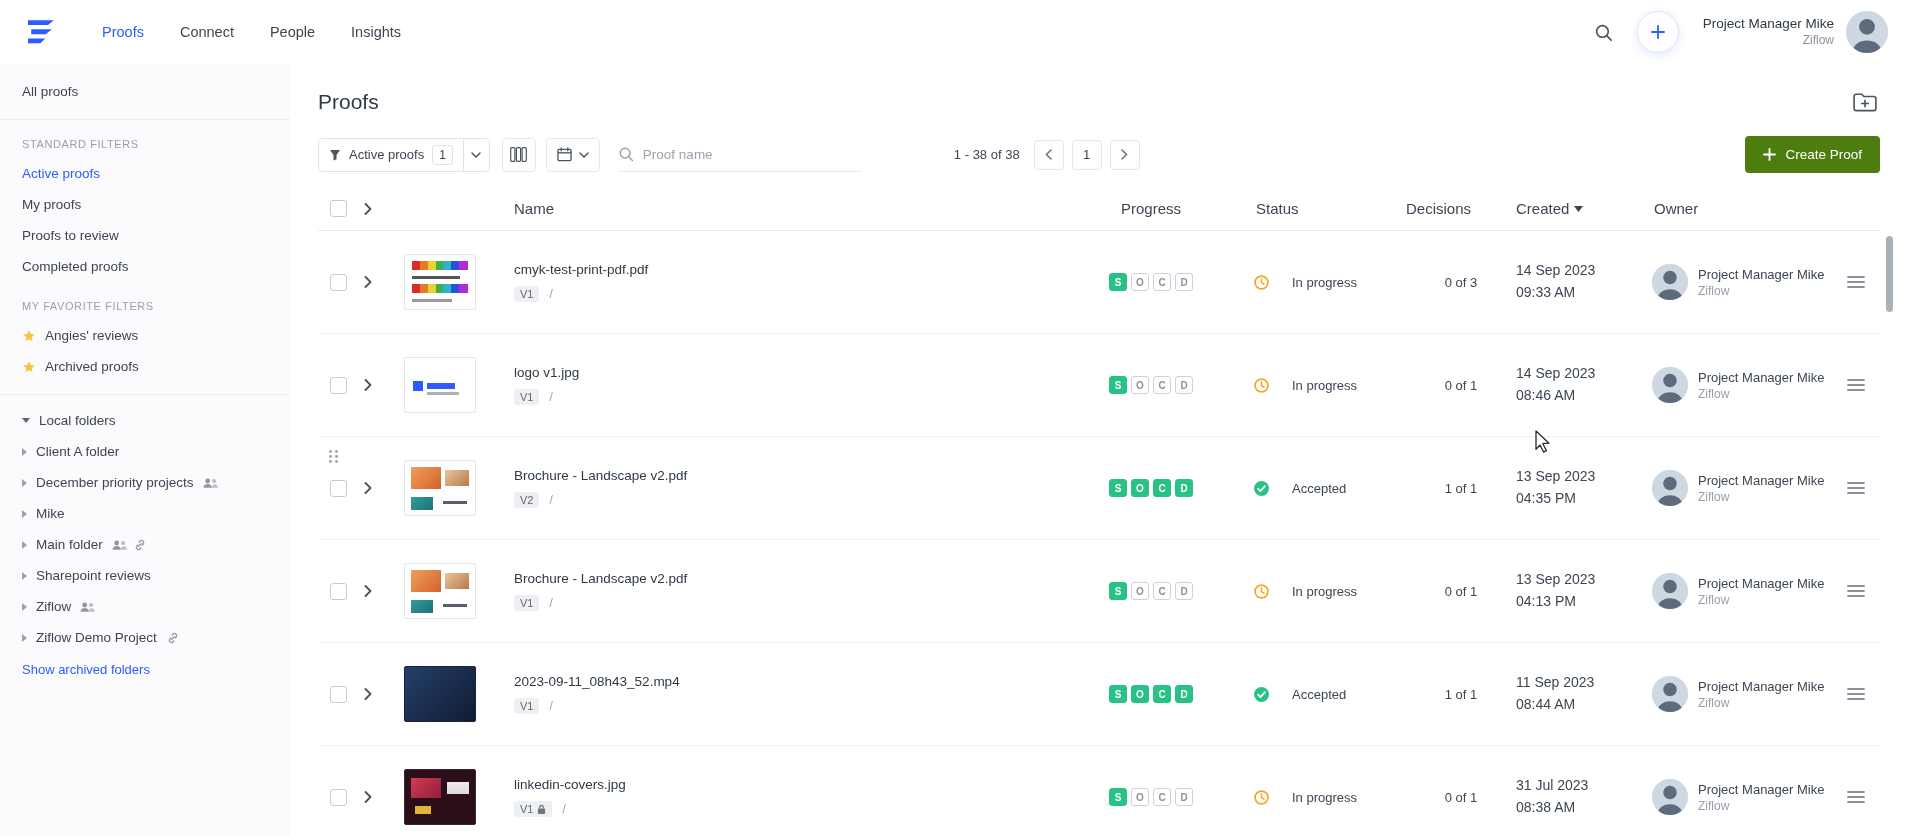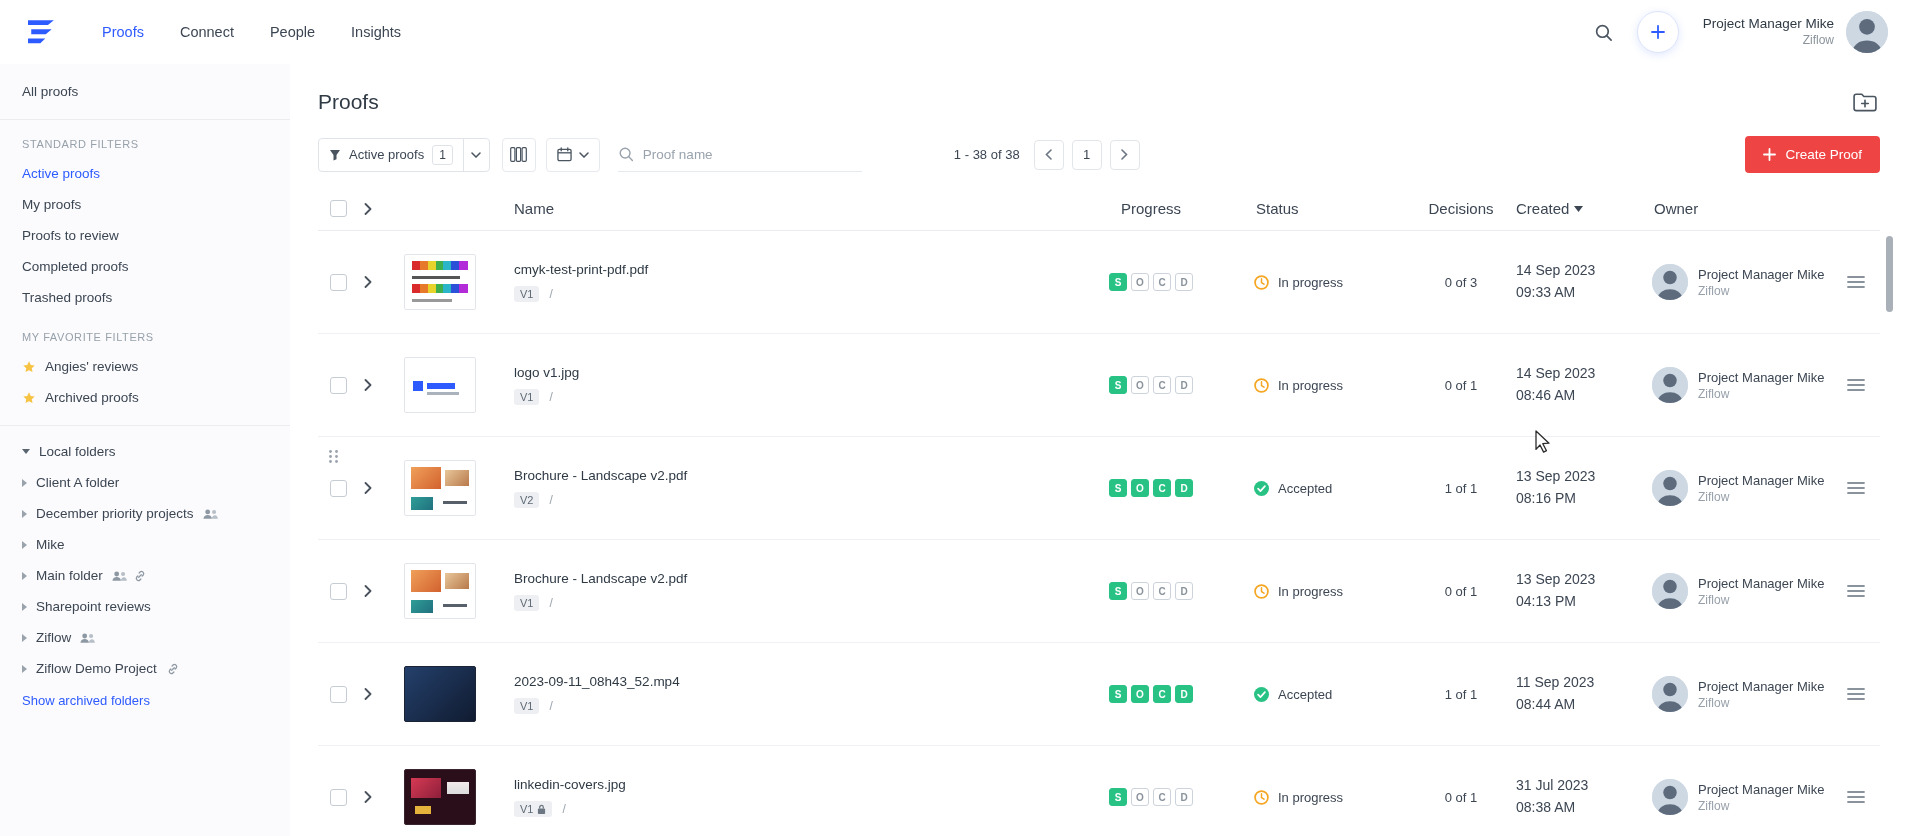--- a/index.html
+++ b/index.html
@@ -53,33 +53,33 @@
   .tbtn.cal { width:54px; gap:7px; margin-left:10px; }
   .searchbox { display:flex; align-items:center; gap:9px; margin-left:18px; width:244px; height:34px; border-bottom:1px solid #e6e9ed; }
   .searchbox input { border:0; outline:0; flex:1; font-size:13.5px; color:#3c4653; background:transparent; font-family:inherit; }
   .searchbox input::placeholder { color:#9aa3ad; }
   .pager { display:flex; align-items:center; gap:8px; margin-left:92px; font-size:13px; }
   .range { margin-right:6px; }
   .pbtn,.pcur { width:30px; height:30px; border:1px solid #e2e6ea; border-radius:4px; background:#fff;
     display:flex; align-items:center; justify-content:center; font-size:13px; }
   .pbtn { cursor:pointer; }
   .create-btn { margin-left:auto; height:37px; padding:0 18px; border:0; border-radius:4px;
-    background:#ef4444; color:#fff; font-size:13.5px; display:flex; align-items:center; gap:9px;
+    background:#4d7c0f; color:#fff; font-size:13.5px; display:flex; align-items:center; gap:9px;
     cursor:pointer; font-family:inherit; }
   
   .table { --cols:46px 40px 110px 1fr 130px 190px 110px 128px 188px 48px; }
   .thead,.prow { display:grid; grid-template-columns:var(--cols); align-items:center; }
   .thead { height:44px; border-bottom:1px solid #e9ebee; font-size:15px; color:#3c4653; }
   .prow { height:103px; border-bottom:1px solid #eef0f3; background:#fff; position:relative; }
   .cb { width:17px; height:17px; border:1.5px solid #c6ccd4; border-radius:3px; background:#fff;
     justify-self:start; margin-left:12px; cursor:pointer; }
   .expand { display:flex; cursor:pointer; }
   .th-progress { text-align:center; }
   .th-status { padding-left:40px; }
-  .th-decisions { text-align:center; }
+  .th-decisions { text-align:left; }
   .th-created { display:flex; align-items:center; gap:5px; cursor:pointer; }
   .th-owner { padding-left:10px; }
   .thumb { width:72px; height:56px; border:1px solid #e2e6ea; border-radius:2px; background:#fff;
     background-repeat:no-repeat; cursor:pointer; }
   .thumb-testprint { background-image:
       linear-gradient(90deg,#d92b2b 0 14%,#e7792b 0 28%,#e7d32b 0 42%,#3fae4c 0 56%,#2bb5c9 0 70%,#2b51d9 0 84%,#b32bd9 0 100%),
       linear-gradient(#555,#555),
       linear-gradient(90deg,#d92b2b 0 14%,#e7792b 0 28%,#e7d32b 0 42%,#3fae4c 0 56%,#2bb5c9 0 70%,#2b51d9 0 84%,#b32bd9 0 100%),
       linear-gradient(#999,#999);
     background-size:56px 9px,48px 3px,56px 9px,40px 3px;
@@ -113,21 +113,21 @@
   .pname { font-size:13.5px; color:#2f3a45; cursor:pointer; }
   .meta { display:flex; align-items:center; gap:10px; margin-top:9px; }
   .vbadge { background:#edeff2; color:#5f6a75; font-size:11px; padding:2px 6px; border-radius:3px;
     display:inline-flex; align-items:center; gap:4px; }
   .ppath { color:#9aa3ad; font-size:12px; }
   .progress-cell { display:flex; gap:4px; justify-content:center; }
   .chip { width:18px; height:18px; border-radius:3px; font-size:10px; font-weight:700;
     display:flex; align-items:center; justify-content:center; }
   .chip.done { background:#29c285; border:1px solid #29c285; color:#fff; }
   .chip.todo { background:#fff; border:1px solid #cdd3da; color:#8a939c; }
-  .status-cell { padding-left:38px; display:flex; align-items:center; gap:9px; font-size:13px; }
+  .status-cell { padding-left:38px; display:flex; align-items:center; gap:23px; font-size:13px; }
   .dec-cell { text-align:center; font-size:13px; }
   .created-cell { font-size:14px; line-height:1.55; }
   .owner-cell { display:flex; align-items:center; gap:10px; padding-left:8px; }
   .oname { display:block; font-size:13px; color:#3c4653; }
   .oorg { display:block; font-size:12px; color:#97a0aa; margin-top:2px; }
   .menu-cell { display:flex; justify-content:center; }
   .row-menu { display:flex; cursor:pointer; }
   .drag { position:absolute; left:10px; top:12px; cursor:grab; display:flex; }
   .scroll-thumb { position:absolute; left:1886px; top:236px; width:7px; height:76px;
     border-radius:4px; background:#a9b0b8; cursor:pointer; }
@@ -182,21 +182,20 @@
 
   <aside class="sidebar">
     <div class="side-item">All proofs</div>
     <div class="side-divider"></div>
     <div class="side-heading">STANDARD FILTERS</div>
     <div id="std-filters">
         <div class="side-item active">Active proofs</div>
         <div class="side-item">My proofs</div>
         <div class="side-item">Proofs to review</div>
         <div class="side-item">Completed proofs</div>
-        <div class="side-item">Trashed proofs</div>
       </div>
     <div class="side-heading">MY FAVORITE FILTERS</div>
     <div id="fav-filters">
         <div class="side-item">
        <span style="display:flex;">
             <svg width="14" height="14" viewBox="0 0 16 16">
               <path d="M8 1.5l2 4.1 4.5.6-3.3 3.1.8 4.4L8 11.6l-4 2.1.8-4.4L1.5 6.2 6 5.6z" fill="#f6c344"></path>
             </svg>
           </span>
        <span>Angies' reviews</span>
@@ -556,21 +555,21 @@
                 <svg width="15" height="15" viewBox="0 0 14 14">
                   <circle cx="7" cy="7" r="7" fill="#29c285"></circle>
                   <path d="M3.8 7.2l2.2 2.2 4.2-4.6" stroke="#fff" stroke-width="1.6" fill="none" stroke-linecap="round" stroke-linejoin="round"></path>
                 </svg>
               </span>
          <span>Accepted</span>
        </div>
        <div class="dec-cell">1 of 1</div>
        <div class="created-cell">
          <div>13 Sep 2023</div>
-         <div>08:16 PM</div>
+         <div>04:35 PM</div>
        </div>
        <div class="owner-cell">
          <span class="avatar sm">
                 <svg viewBox="0 0 40 40" width="36" height="36">
                   <rect width="40" height="40" fill="#cdd8e3"></rect>
                   <circle cx="20" cy="15" r="7.5" fill="#5d6b7d"></circle>
                   <path d="M5 42c1.2-10 7.5-14 15-14s13.8 4 15 14z" fill="#5d6b7d"></path>
                 </svg>
               </span>
          <span class="owner-text">

